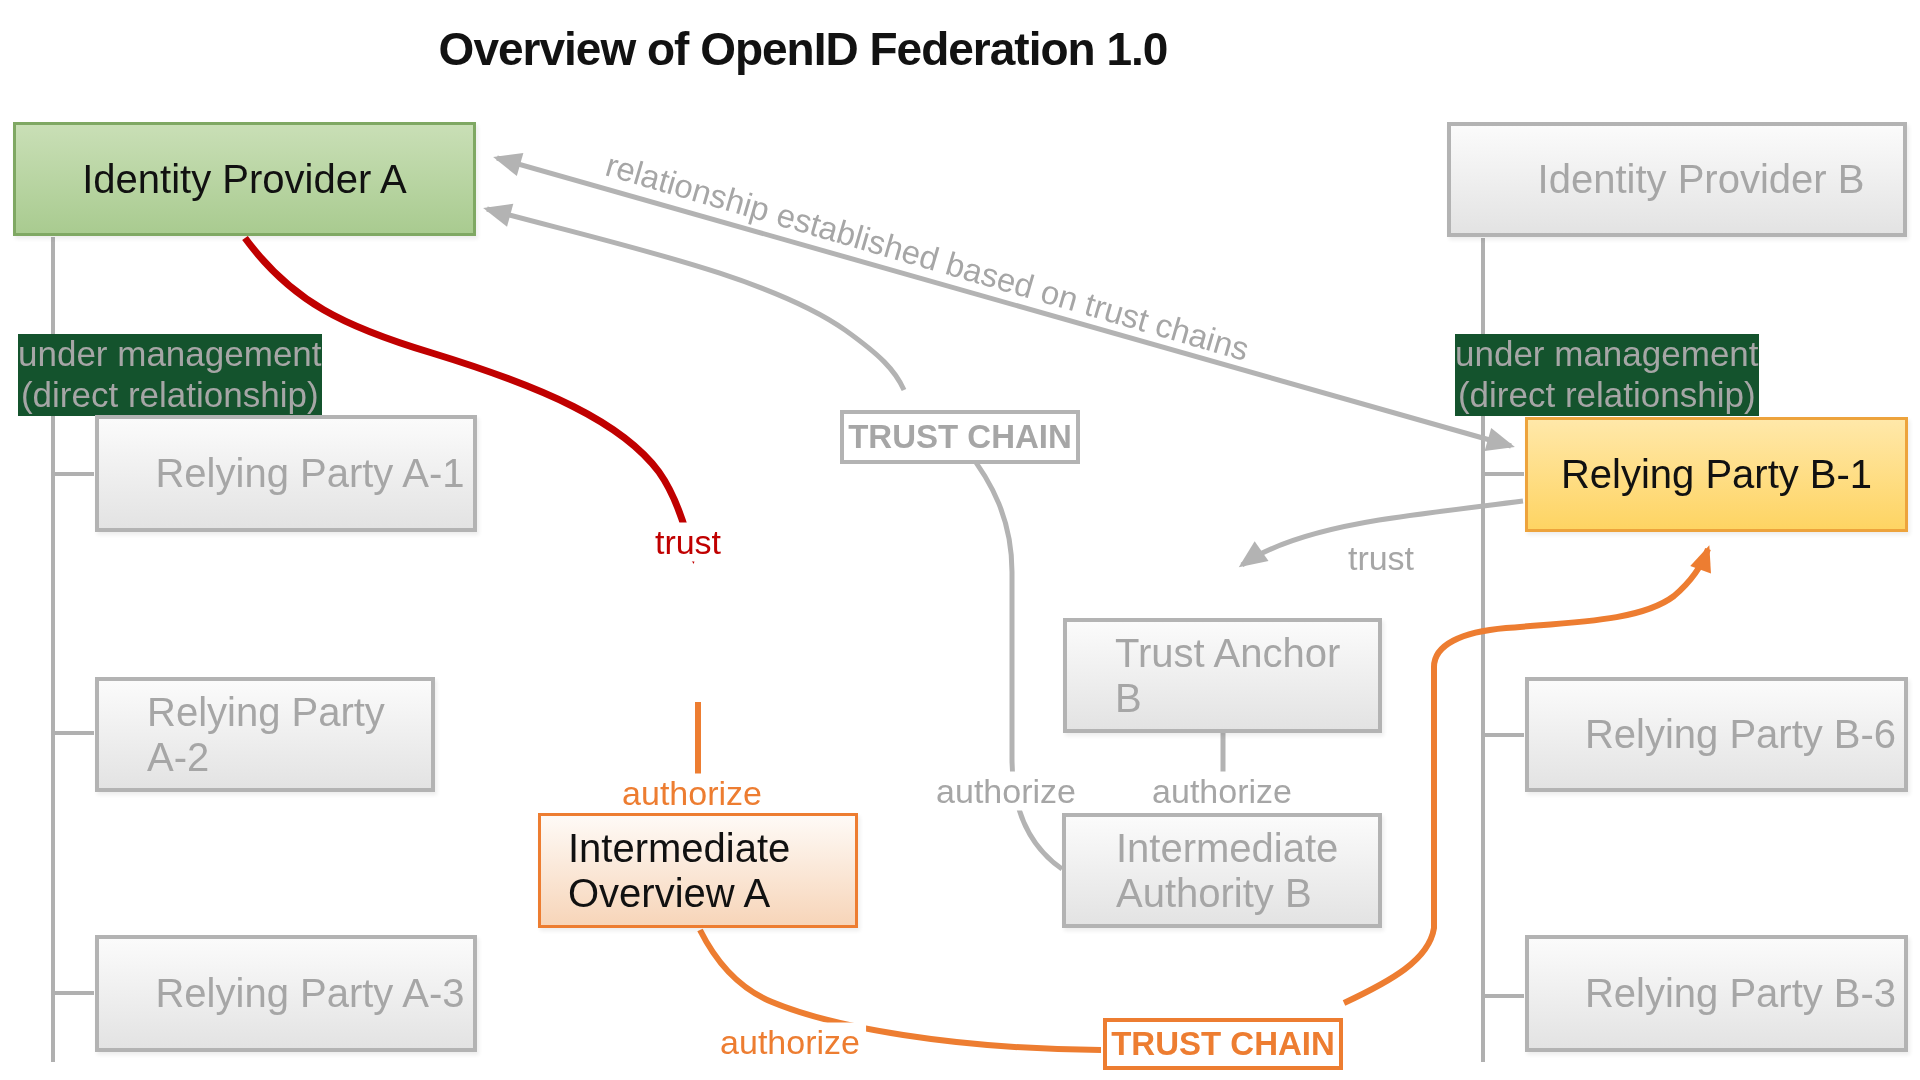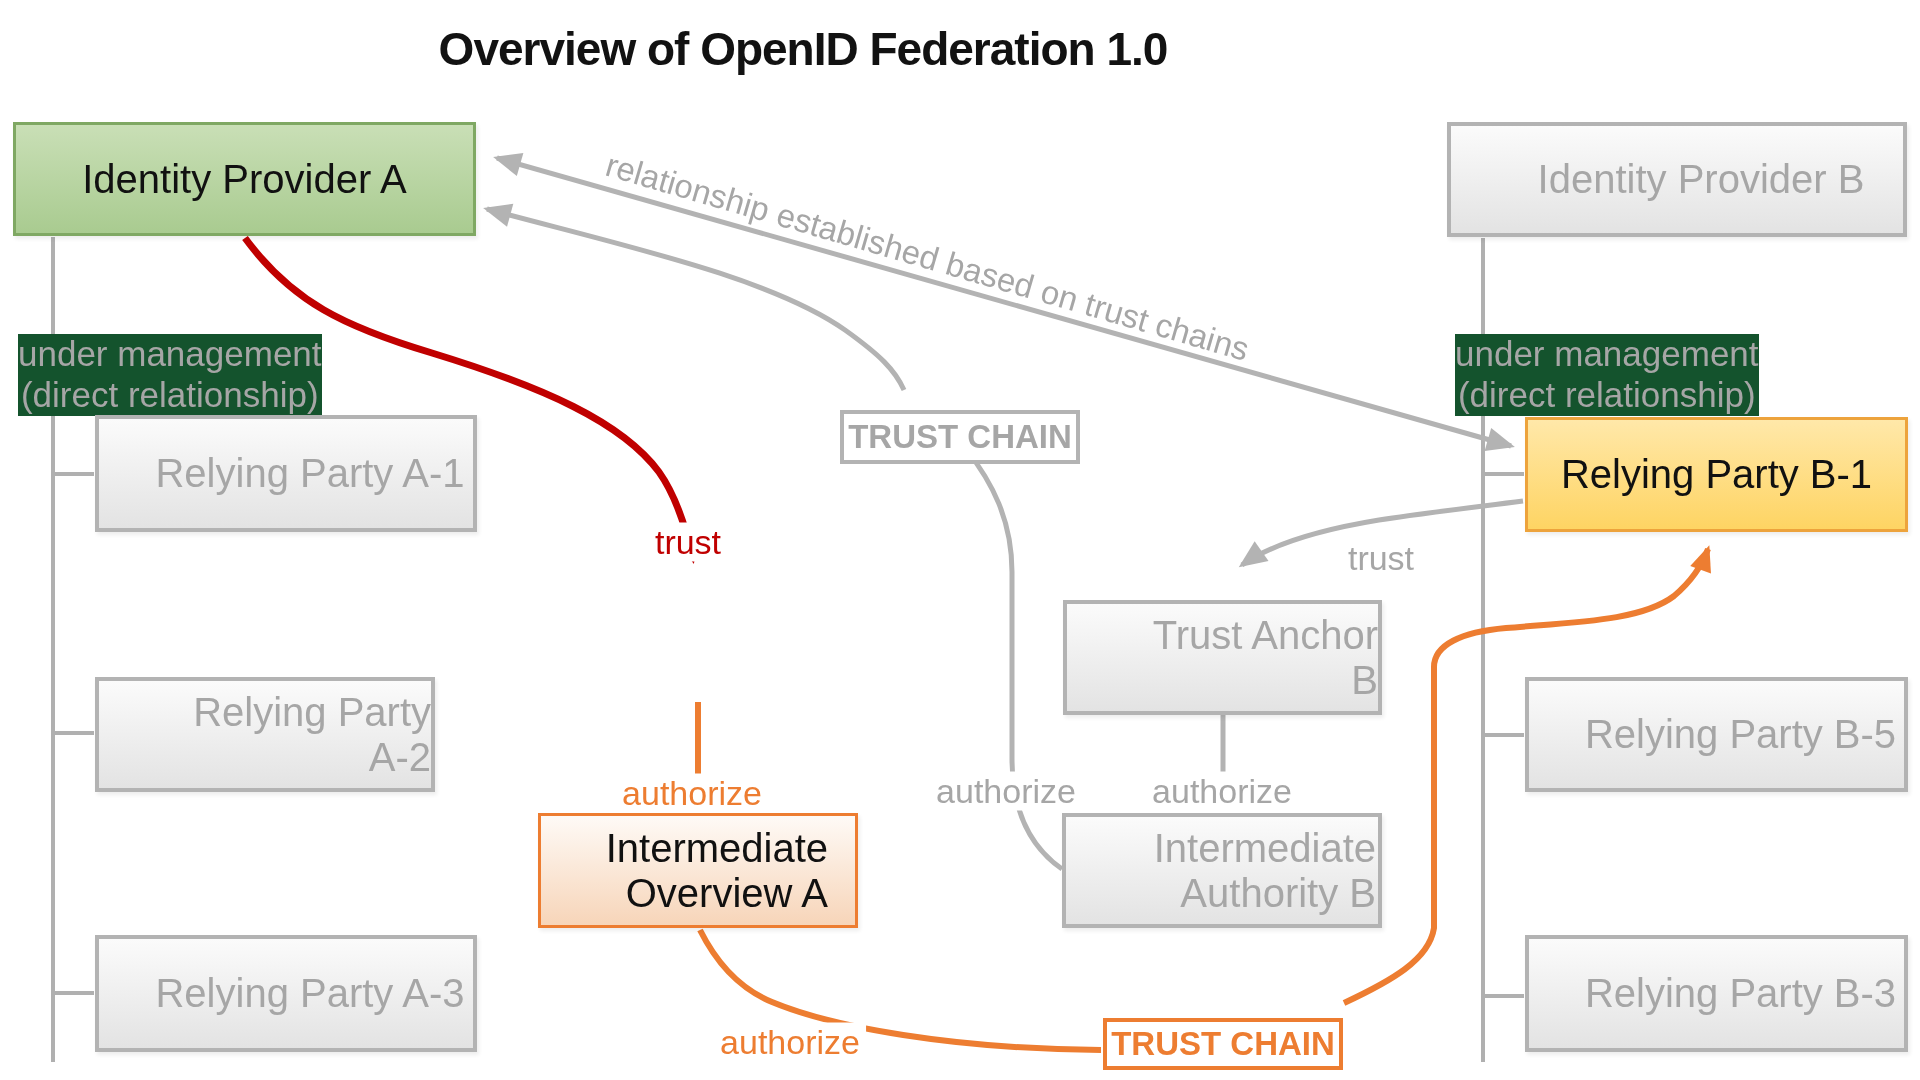--- a/index.html
+++ b/index.html
@@ -10,21 +10,21 @@
   #stage{position:absolute;left:0;top:0;width:1920px;height:1080px;}
   svg.wires{position:absolute;left:0;top:0;z-index:1;}
 
   .page-title{
     position:absolute;left:0;top:22px;width:1580px;text-align:center;
     font-size:46px;font-weight:700;color:#121212;letter-spacing:-1px;z-index:3;margin-left:13px;
   }
 
   .box{
     position:absolute;z-index:3;box-sizing:border-box;
-    display:flex;align-items:center;justify-content:center;text-align:right;
+    display:flex;align-items:center;justify-content:center;text-align:left;
     font-size:40px;line-height:1.12;
     box-shadow:2px 3px 4px rgba(0,0,0,0.07);
   }
   .box.gray{
     background:linear-gradient(#fbfbfb,#e3e3e3);
     border:4px solid #b3b3b3;color:#a6a6a6;padding-left:48px;
   }
   .box.green{
     background:linear-gradient(#c9dfb6,#a9cb90);
     border:3px solid #7fa863;color:#111;
@@ -150,27 +150,27 @@
 
   <div class="um-label" style="left:1455px;top:334px">
     <div>under management</div>
     <div>(direct relationship)</div>
   </div>
 
   <div class="box yellow" style="left:1525px;top:417px;width:383px;height:115px">
     <span>Relying Party B-1</span>
   </div>
   <div class="box gray" style="left:1525px;top:677px;width:383px;height:115px">
-    <span>Relying Party B-5</span>
+    <span>Relying Party B-6</span>
   </div>
   <div class="box gray" style="left:1525px;top:935px;width:383px;height:117px">
     <span>Relying Party B-3</span>
   </div>
 
-  <div class="box gray" style="left:1063px;top:600px;width:319px;height:115px">
+  <div class="box gray" style="left:1063px;top:618px;width:319px;height:115px">
     <span>Trust Anchor B</span>
   </div>
 
   <div class="box gray" style="left:1062px;top:813px;width:320px;height:115px">
     <span style="max-width:260px">Intermediate Authority B</span>
   </div>
 
   <div class="edge-label red" style="left:688px;top:497px">trust</div>
 
   <div class="edge-label orange" style="left:692px;top:748px">authorize</div>

